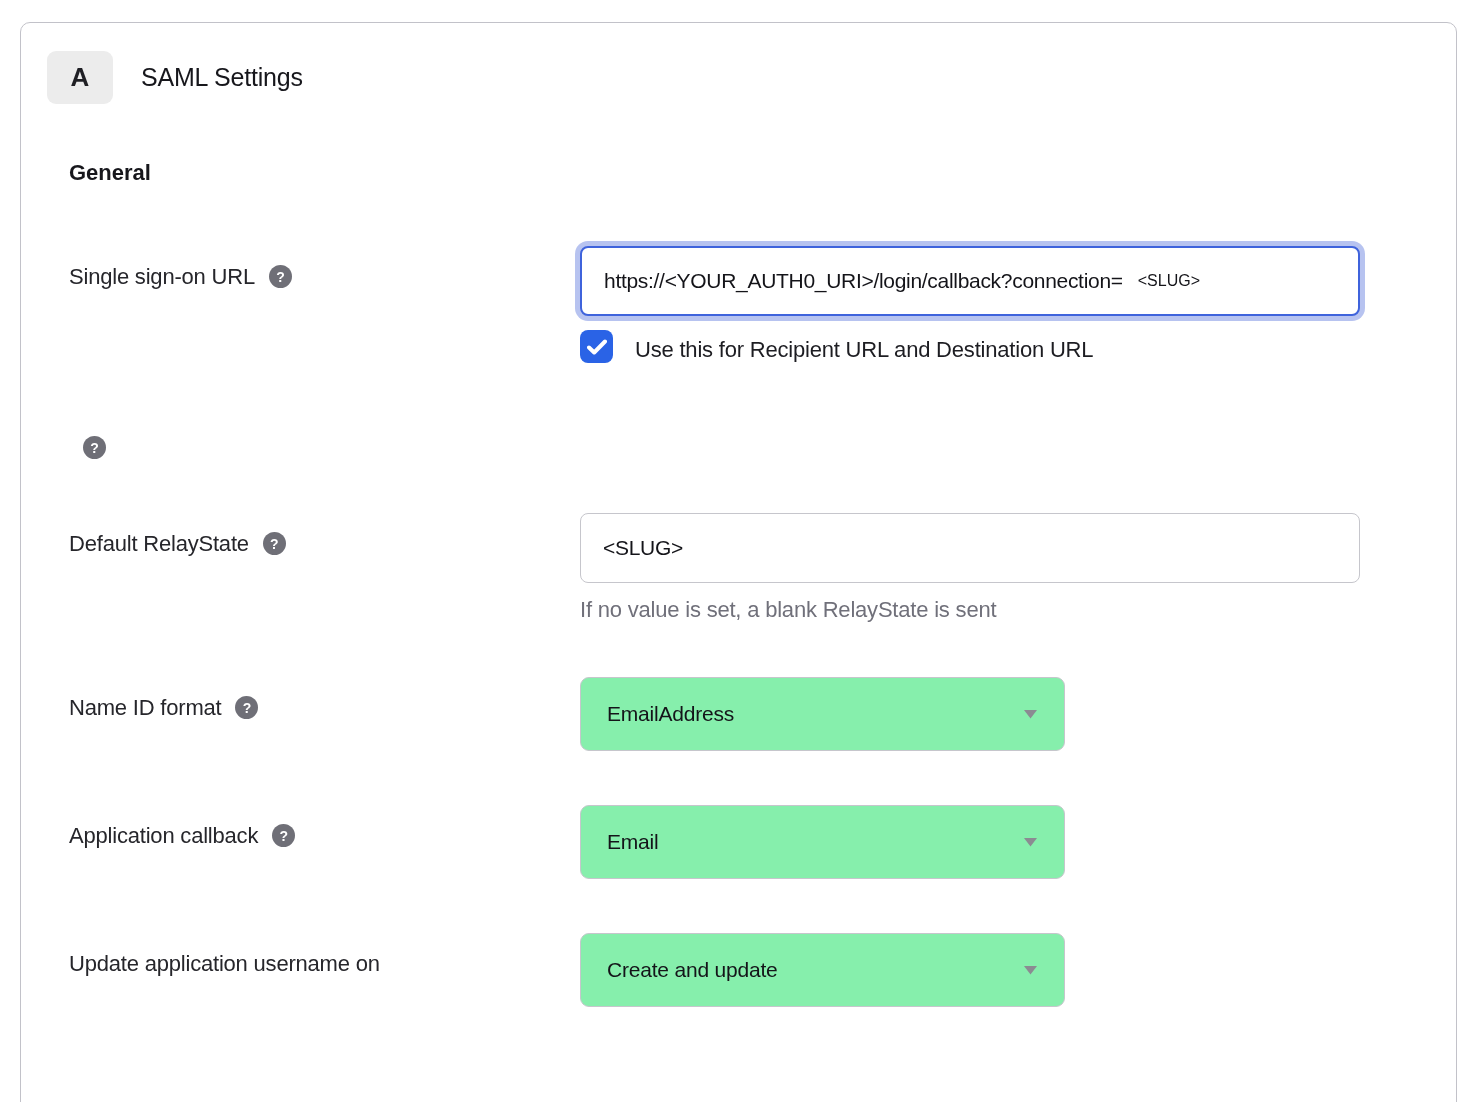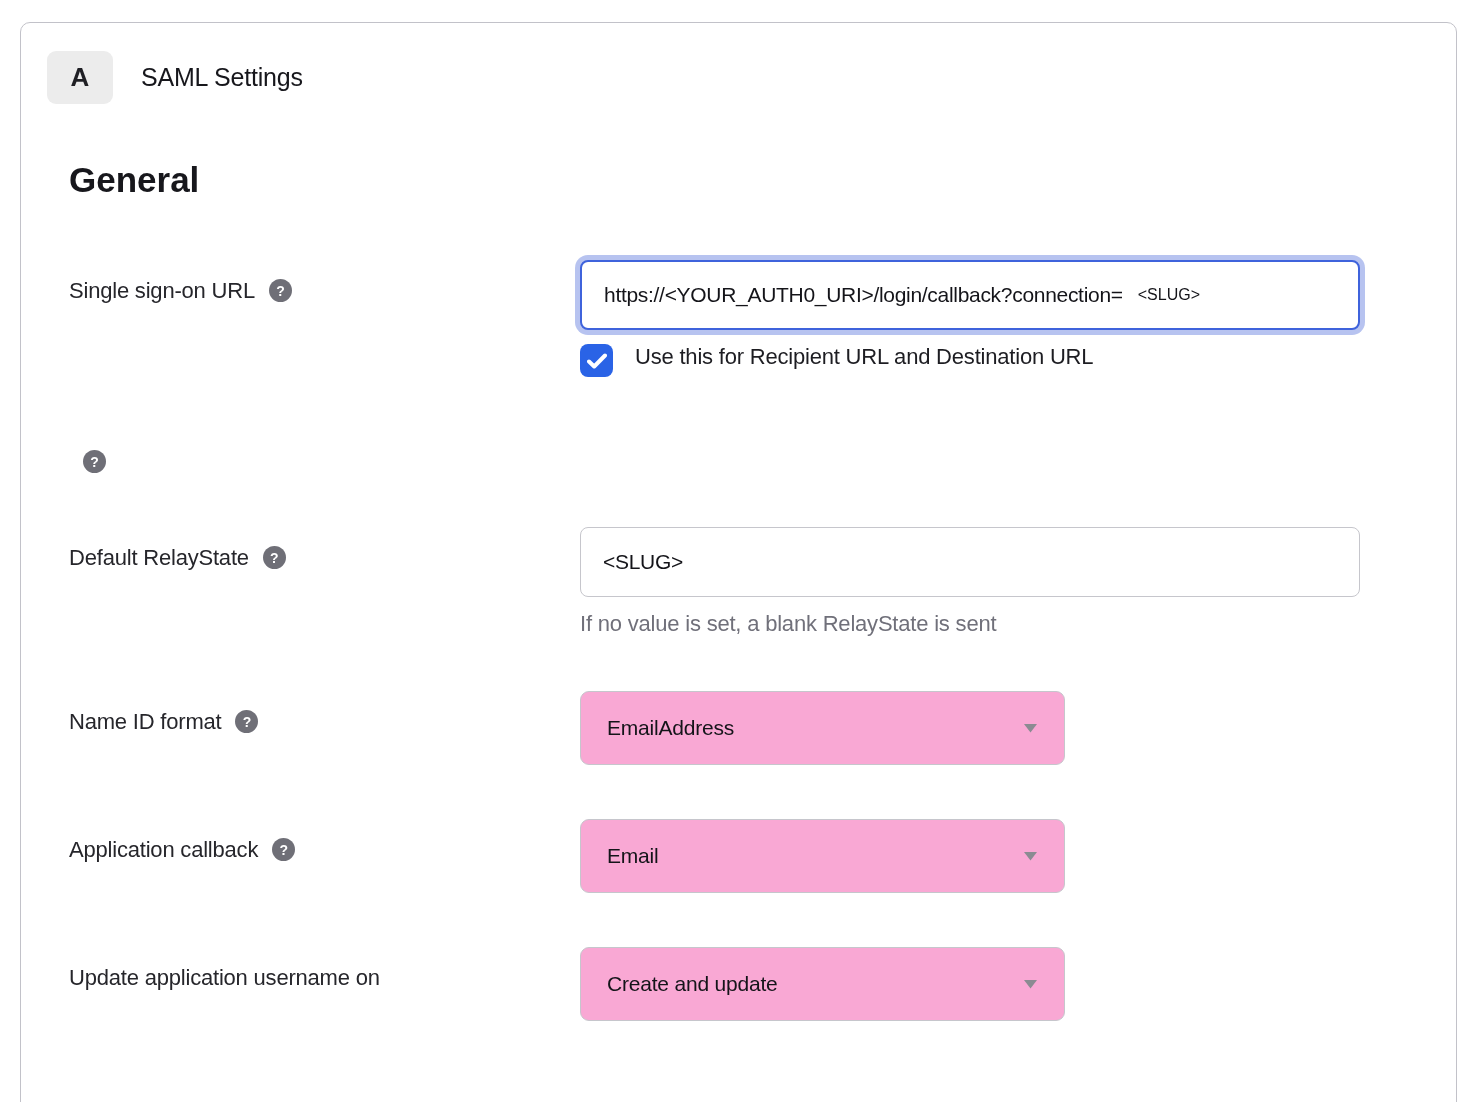--- a/index.html
+++ b/index.html
@@ -32,21 +32,21 @@
     font-size: 26px; font-weight: bold; color: #1f1f24;
   }
   .page-title {
     margin-left: 28px;
     font-size: 25px; font-weight: normal; color: #17171c;
     letter-spacing: -0.2px;
   }
   
   .section-title {
     margin-top: 56px; padding-left: 48px;
-    font-size: 35px; font-weight: bold; color: #17171c;
+    font-size: 22px; font-weight: bold; color: #17171c;
   }
   
   .form { margin-top: 60px; }
   .row {
     display: flex;
     padding-left: 48px;
     margin-bottom: 54px;
   }
   .label-col {
     width: 511px; flex-shrink: 0;
@@ -80,21 +80,21 @@
     display: flex; align-items: center;
     white-space: nowrap; overflow: hidden; gap: 15px;
   }
   input.text-input { display: block; line-height: 68px; }
   .text-input.focused {
     border: 2px solid #3f63dc;
     box-shadow: 0 0 0 5px #b7c3f0;
   }
   .slug-small { font-size: 16px; letter-spacing: 0; }
   .checkbox-row {
-    display: flex; align-items: flex-start;
+    display: flex; align-items: flex-end;
     margin-top: 14px;
   }
   .checkbox {
     width: 33px; height: 33px;
     border-radius: 8px;
     background: #2a63e6;
     display: flex; align-items: center; justify-content: center;
     flex-shrink: 0;
     cursor: pointer;
   }
@@ -103,21 +103,21 @@
     font-size: 22px; color: #1d1d22;
     letter-spacing: -0.2px;
   }
   .helper-text {
     margin-top: 14px;
     font-size: 22px; color: #70707a;
     letter-spacing: -0.2px;
   }
   .select {
     width: 485px; height: 74px;
-    background: #f9a8d4;
+    background: #86efac;
     border: 1px solid #c6c6cc;
     border-radius: 9px;
     padding: 0 26px;
     display: flex; align-items: center; justify-content: space-between;
     font-size: 21px; color: #141419;
     letter-spacing: -0.2px;
     cursor: pointer;
   }
   .caret { flex-shrink: 0; margin-left: 12px; display: inline-flex; }
 </style>

